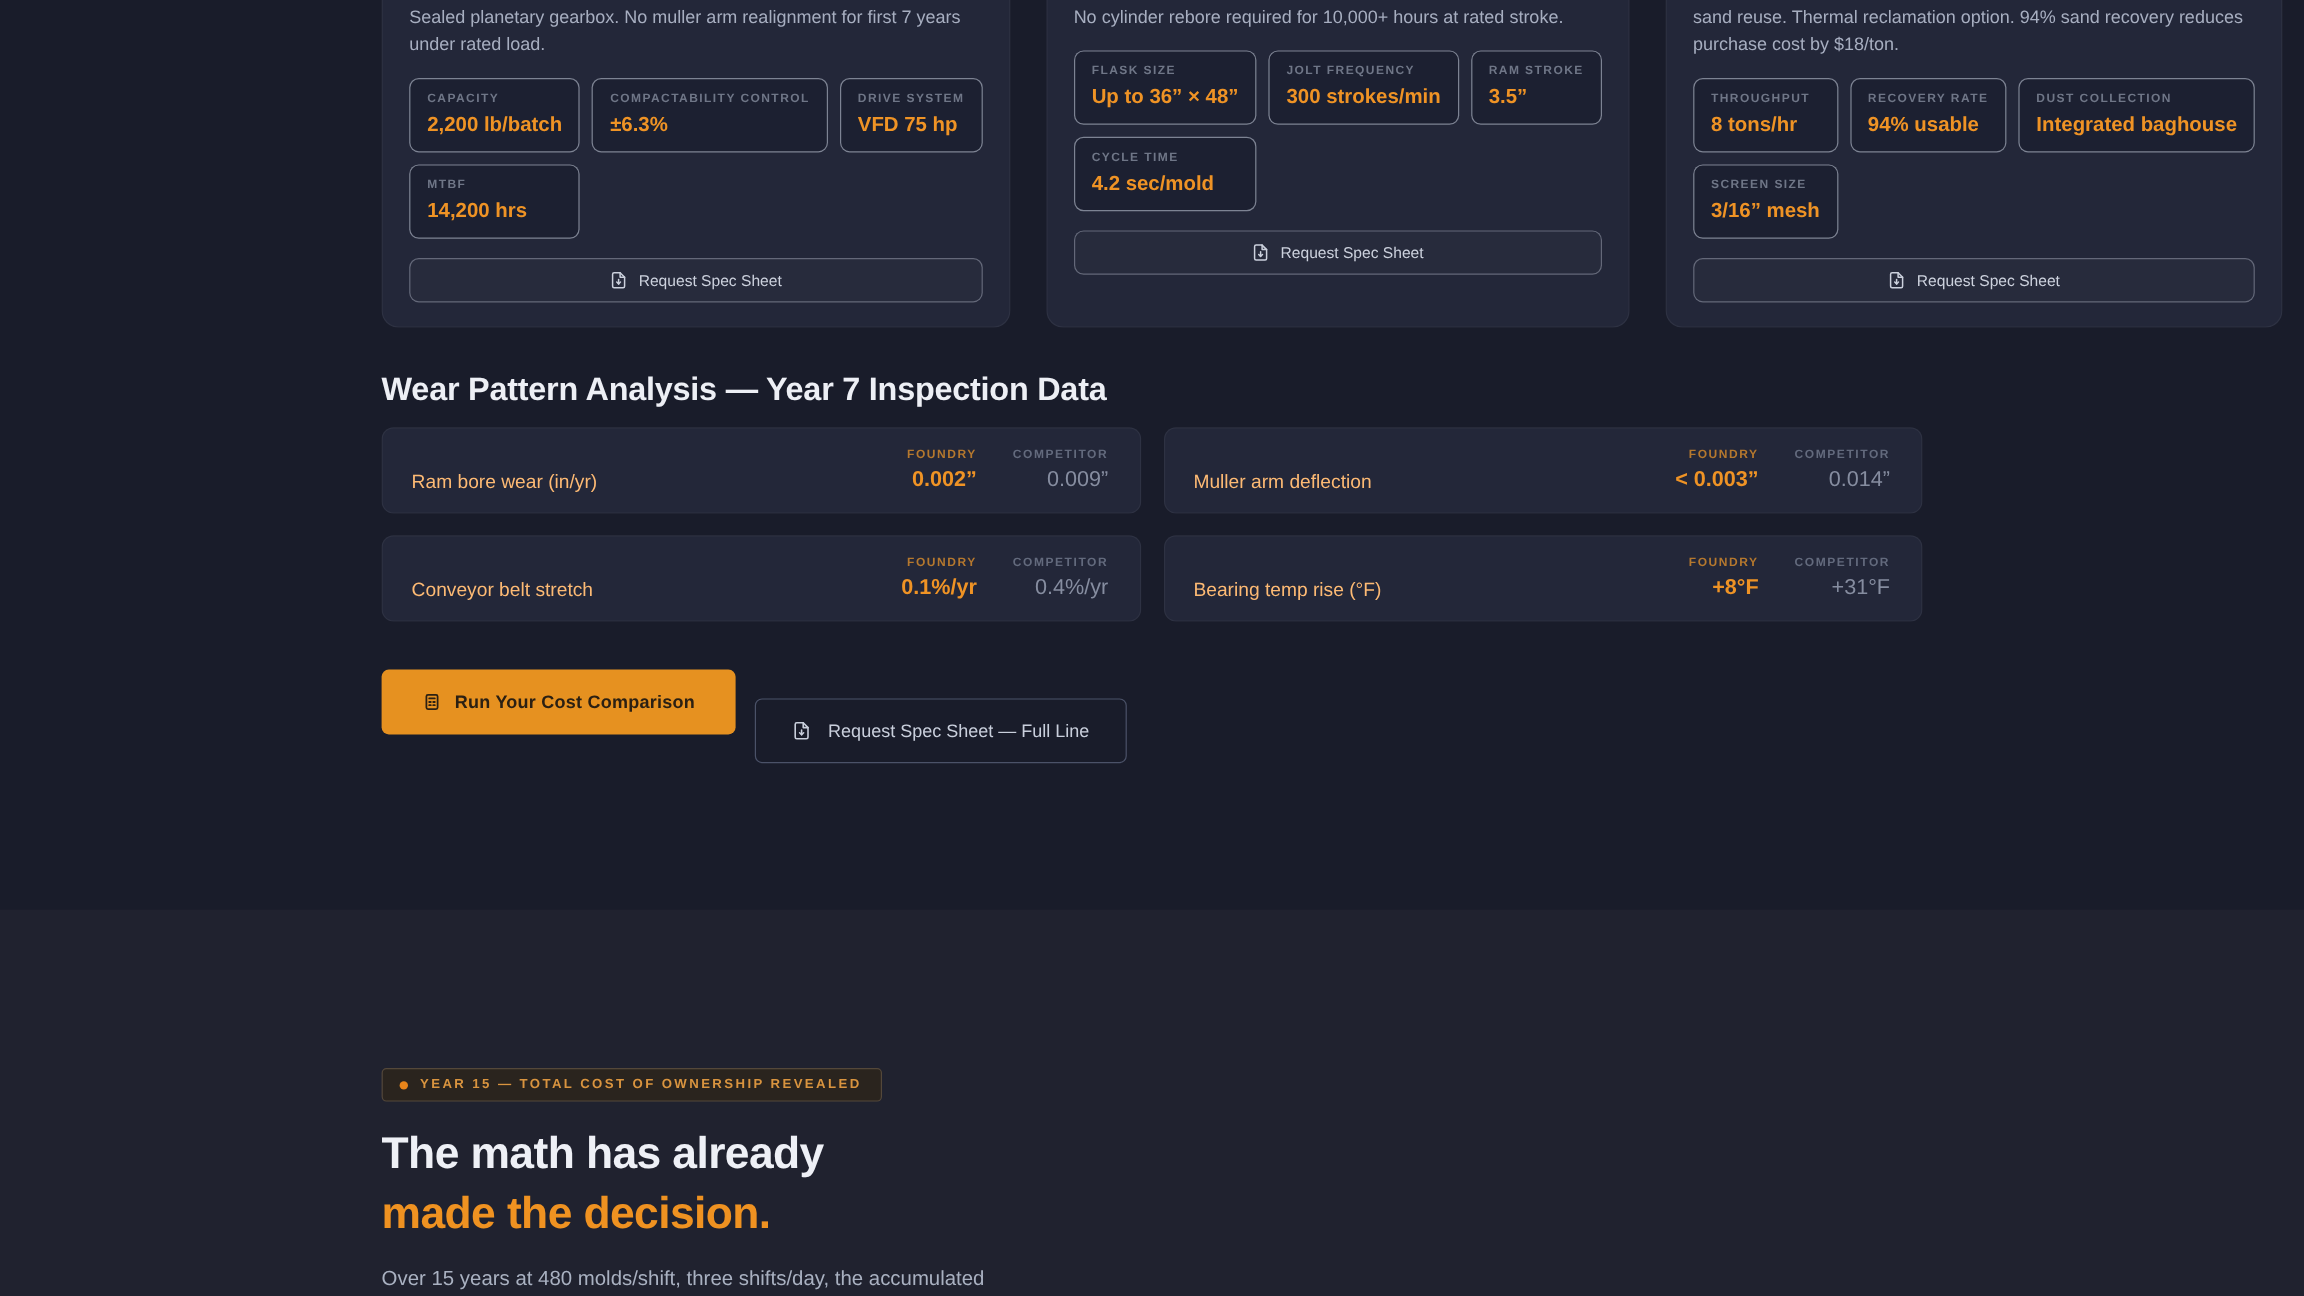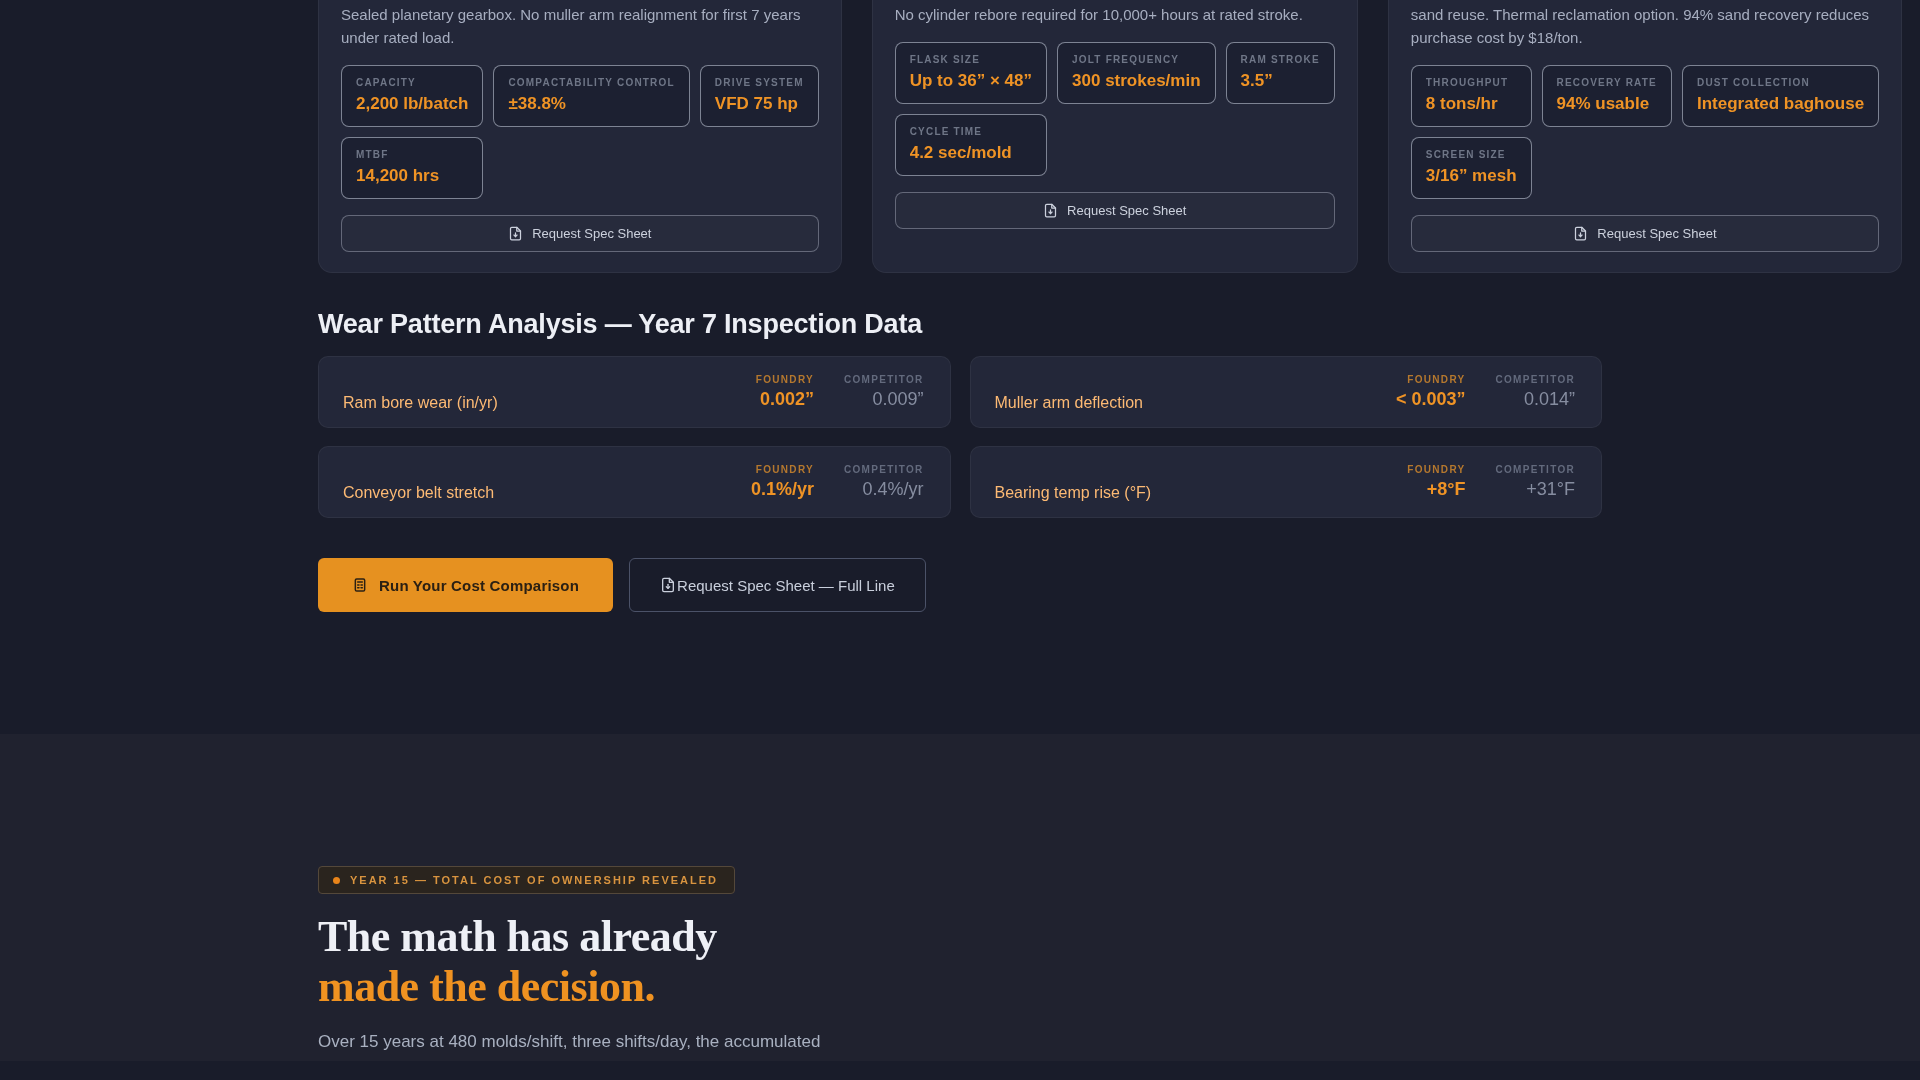--- a/index.html
+++ b/index.html
@@ -92,24 +92,25 @@
   .cta-row { margin-top:40px; display:flex; gap:16px; }
   .btn-primary {
     height:54px; padding:0 34px;
     display:inline-flex; align-items:center; gap:11px;
     background:#e69120; border:none; border-radius:6px;
     color:#2b2013; font-size:15px; font-weight:700; font-family:inherit;
     letter-spacing:0.2px; cursor:pointer;
   }
   .btn-secondary {
     height:54px; padding:0 30px;
-    display:inline-flex; align-items:center; gap:1px;
+    display:inline-flex; align-items:center; gap:14px;
     background:transparent; border:1px solid #4b5268; border-radius:6px;
     color:#c9cfdc; font-size:15px; font-weight:500; font-family:inherit;
     cursor:pointer;
+    margin-top:24px;
   }
 
   
   .section-top { padding-bottom:122px; }
   .section-bottom {
     background:#20222f;
     height:327px;
     padding-top:132px;
   }
   .eyebrow-badge {
@@ -119,21 +120,21 @@
     border:1px solid #54483a;
     border-radius:4px;
   }
   .badge-dot { width:7px; height:7px; border-radius:50%; background:#e8841a; }
   .badge-text {
     font-size:11px; font-weight:700; letter-spacing:2px;
     color:#d9943f; text-transform:uppercase;text-align:center;
   }
   .big-heading {
     margin-top:18px;
-    font-size:44px; line-height:50px; font-weight:800; letter-spacing:-0.5px;font-family:Liberation Serif, serif;
+    font-size:37px; line-height:50px; font-weight:800; letter-spacing:-0.5px;
   }
   .heading-line1 { display:block; color:#eef0f6; }
   .heading-line2 { display:block; color:#ef9221; }
   .closing-para {
     margin-top:16px;
     font-size:17px; line-height:27px; color:#a9b1c1;
     max-width:640px;
   }
 </style>
 </head>
@@ -146,21 +147,21 @@
 
       <div class="product-card">
         <p class="card-desc">Sealed planetary gearbox. No muller arm realignment for first 7 years under rated load.</p>
         <div class="spec-grid">
           <div class="spec-box">
             <span class="spec-label">CAPACITY</span>
             <span class="spec-value">2,200 lb/batch</span>
           </div>
           <div class="spec-box">
             <span class="spec-label">COMPACTABILITY CONTROL</span>
-            <span class="spec-value">±38.8%</span>
+            <span class="spec-value">±6.3%</span>
           </div>
           <div class="spec-box">
             <span class="spec-label">DRIVE SYSTEM</span>
             <span class="spec-value">VFD 75 hp</span>
           </div>
           <div class="spec-box">
             <span class="spec-label">MTBF</span>
             <span class="spec-value">14,200 hrs</span>
           </div>
         </div>

